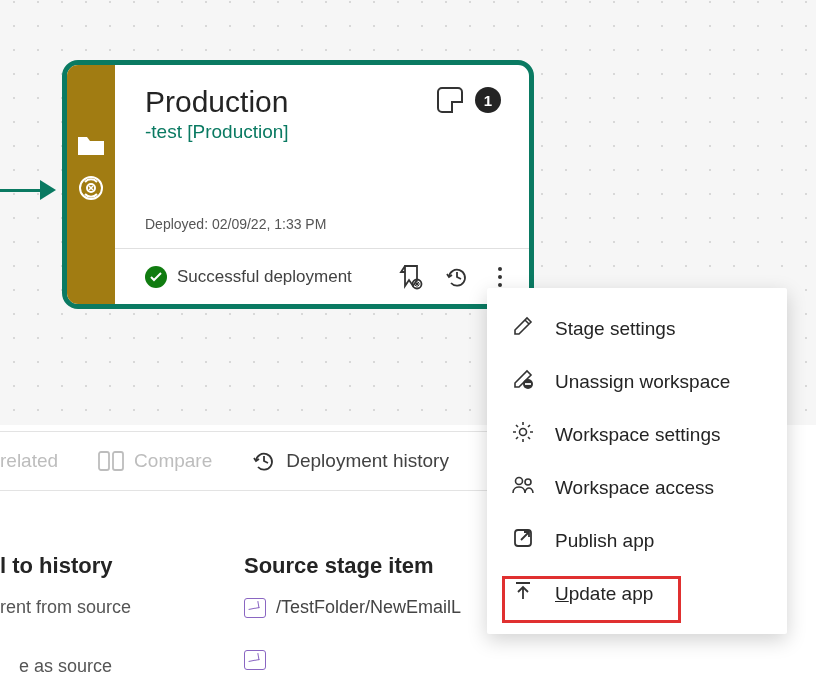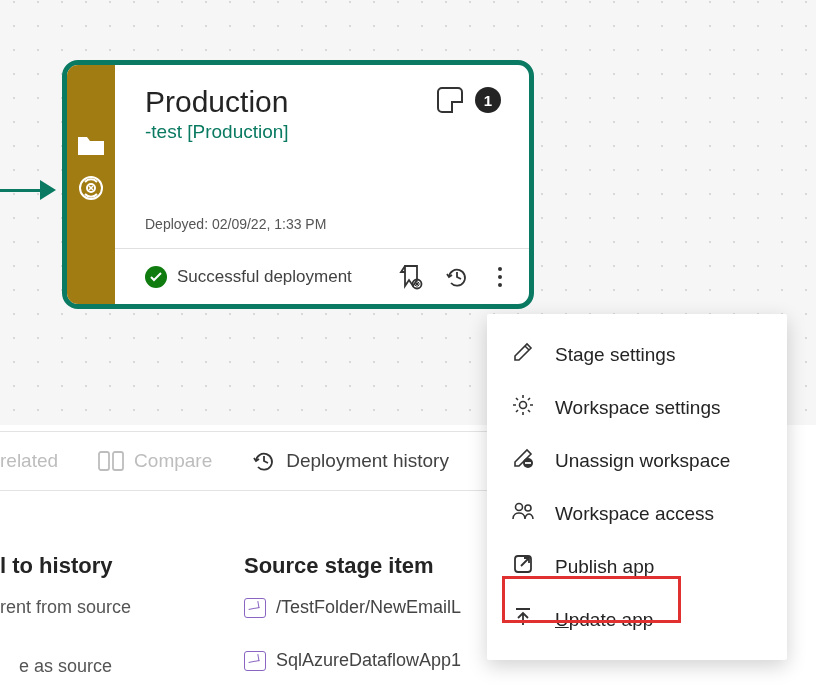--- a/index.html
+++ b/index.html
@@ -171,21 +171,21 @@
       flex-direction: column;
       align-items: center;
       gap: 4px;
       padding: 4px 2px;
     }
     .more-dots span { width: 4px; height: 4px; background: #333; border-radius: 50%; }
 
     
     .context-menu {
       position: absolute;
-      top: 314px;
+      top: 288px;
       left: 487px;
       width: 300px;
       background: #fff;
       border-radius: 2px;
       box-shadow: 0 6px 20px rgba(0,0,0,0.18);
       padding: 14px 0;
     }
     .menu-item {
       display: flex;
       align-items: center;
@@ -380,57 +380,56 @@
       <div class="row-text" style="margin-top:38px;">e as source</div>
     </div>
     <div class="col2">
       <div class="col-header">Source stage item</div>
       <div class="item-row">
         <div class="folder-icon-sm"></div>
         <span>/TestFolder/NewEmailL</span>
       </div>
       <div class="item-row" style="margin-top:32px;">
         <div class="folder-icon-sm"></div>
-        <span>SqlAzureDataflowApp1</span>
       </div>
     </div>
   </div>
 </div>
 
 <div class="context-menu">
   <div class="menu-item">
     <span>
       <svg width="24" height="24" viewBox="0 0 24 24">
           <path d="M4 20 L4 16 L16 4 L20 8 L8 20 Z M14 6 L18 10" fill="none" stroke="#333" stroke-width="1.6"></path>
         </svg>
     </span>
     <span>Stage settings</span>
-  </div>
-  <div class="menu-item">
-    <span>
-      <svg width="24" height="24" viewBox="0 0 24 24">
-          <circle cx="12" cy="12" r="3.5" fill="none" stroke="#333" stroke-width="1.6"></circle>
-          <path d="M12 2 L12 5 M12 19 L12 22 M2 12 L5 12 M19 12 L22 12 M5 5 L7 7 M17 17 L19 19 M19 5 L17 7 M7 17 L5 19" stroke="#333" stroke-width="1.6"></path>
-        </svg>
-    </span>
-    <span>Workspace settings</span>
   </div>
   <div class="menu-item">
     <span>
       <svg width="24" height="24" viewBox="0 0 24 24">
           <path d="M4 20 L4 16 L16 4 L20 8 L8 20 Z" fill="none" stroke="#333" stroke-width="1.6"></path>
           <circle cx="17" cy="17" r="5" fill="#333"></circle>
           <path d="M14 17 L20 17" stroke="#fff" stroke-width="1.8"></path>
         </svg>
     </span>
     <span>Unassign workspace</span>
   </div>
   <div class="menu-item">
     <span>
       <svg width="24" height="24" viewBox="0 0 24 24">
+          <circle cx="12" cy="12" r="3.5" fill="none" stroke="#333" stroke-width="1.6"></circle>
+          <path d="M12 2 L12 5 M12 19 L12 22 M2 12 L5 12 M19 12 L22 12 M5 5 L7 7 M17 17 L19 19 M19 5 L17 7 M7 17 L5 19" stroke="#333" stroke-width="1.6"></path>
+        </svg>
+    </span>
+    <span>Workspace settings</span>
+  </div>
+  <div class="menu-item">
+    <span>
+      <svg width="24" height="24" viewBox="0 0 24 24">
           <circle cx="8" cy="8" r="3.5" fill="none" stroke="#333" stroke-width="1.6"></circle>
           <circle cx="17" cy="9" r="3" fill="none" stroke="#333" stroke-width="1.6"></circle>
           <path d="M2 20 C2 15 6 14 8 14 C10 14 14 15 14 20 M14 20 C14 16 17 15 18 15 C19 15 22 16 22 20" fill="none" stroke="#333" stroke-width="1.6"></path>
         </svg>
     </span>
     <span>Workspace access</span>
   </div>
   <div class="menu-item">
     <span>
       <svg width="24" height="24" viewBox="0 0 24 24">

